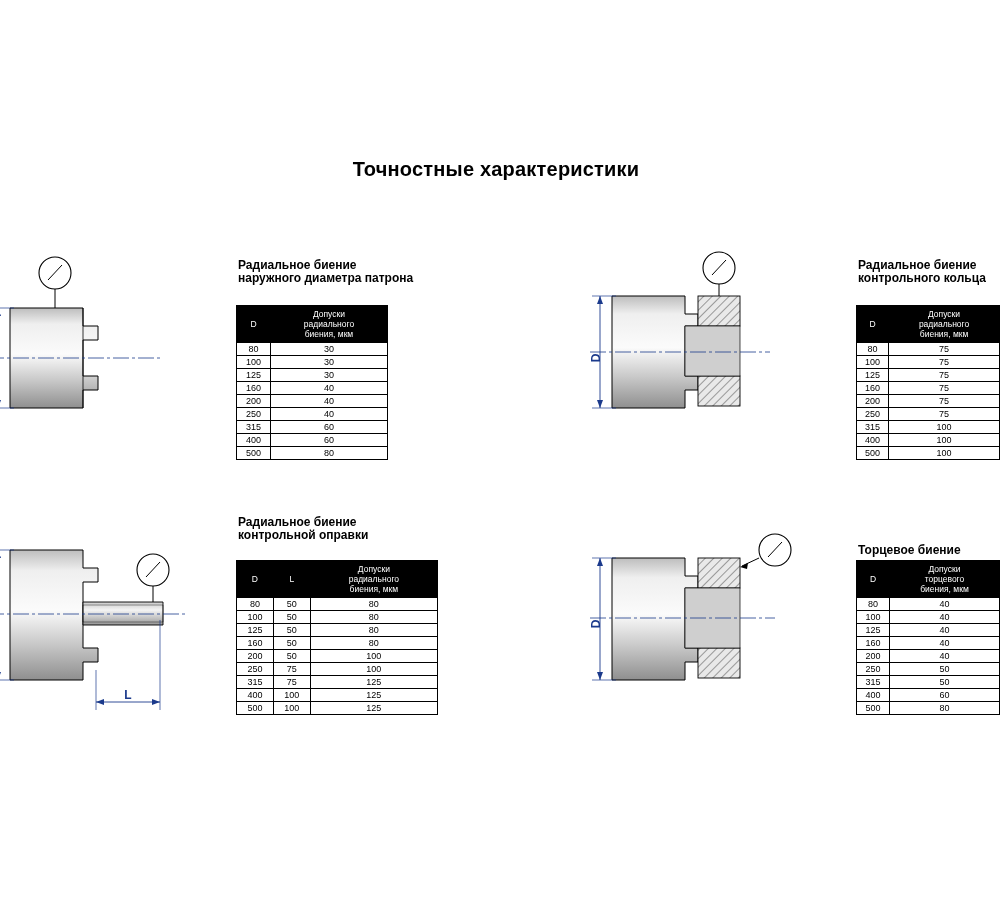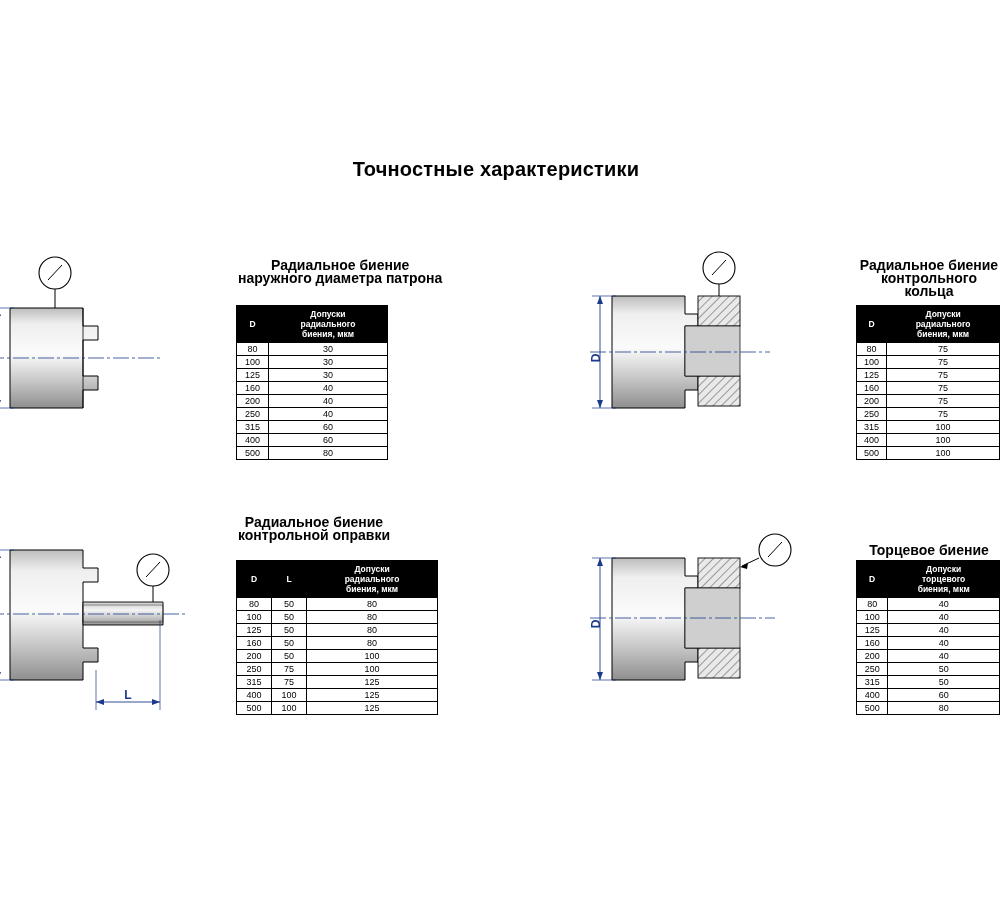--- a/index.html
+++ b/index.html
@@ -22,46 +22,45 @@
     width: 992px;
     text-align: center;
     font-size: 20px;
     font-weight: bold;
     letter-spacing: 0.2px;
   }
 
   
   .caption {
     position: absolute;
-    font-size: 14px;
+    font-size: 12px;
     font-weight: bold;
     line-height: 13px;
     white-space: pre-line;
-    text-align: center;
   }
 
   
   table.tol {
     position: absolute;
     border-collapse: collapse;
     font-size: 9px;
     background: #fff;
   }
   table.tol th, table.tol td {
     border: 1px solid #000;
     text-align: center;
     padding: 0;
     font-weight: normal;
     line-height: 11px;
     height: 12px;
   }
   table.tol thead th {
     background: #000;
     color: #fff;
-    font-weight: bold;
+    font-weight: normal;
     font-size: 8.5px;
     line-height: 10px;
     height: 34px;
     padding: 1px 2px;
   }
   table.tol tbody td {
     font-size: 9px;
   }
   .t1 { top: 305px; left: 236px; width: 152px; }
   .t2 { top: 560px; left: 236px; width: 202px; }

